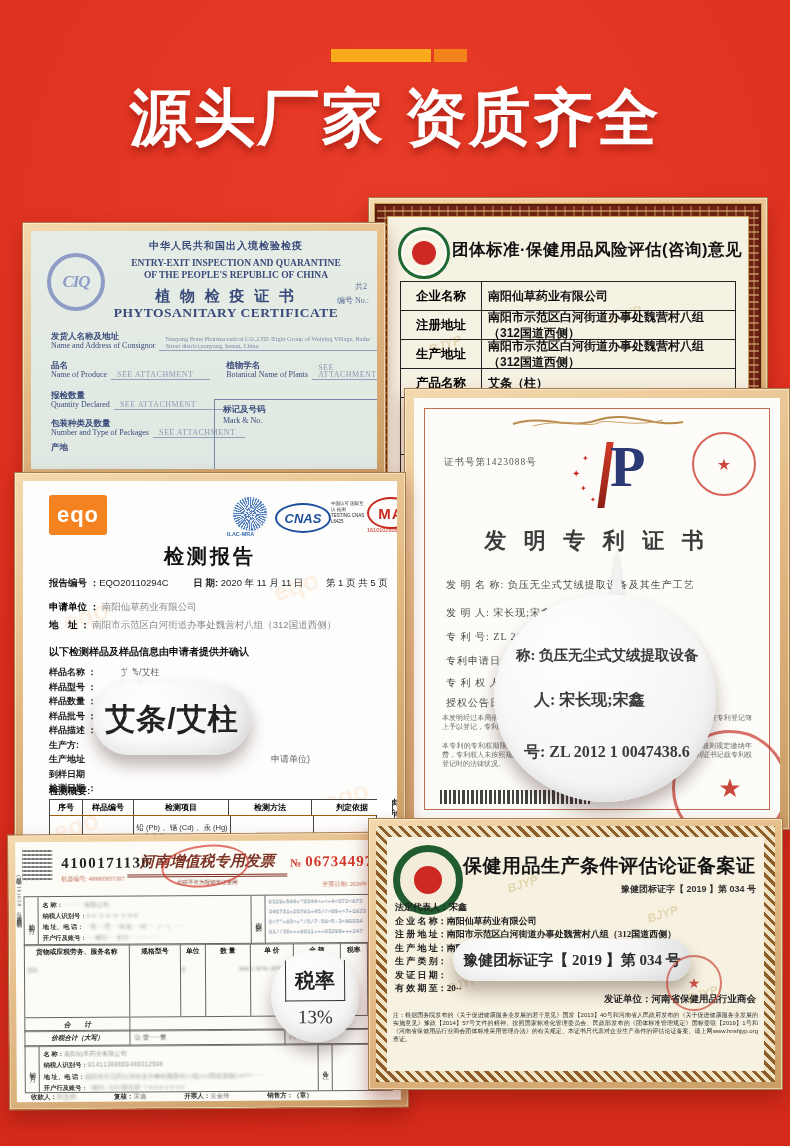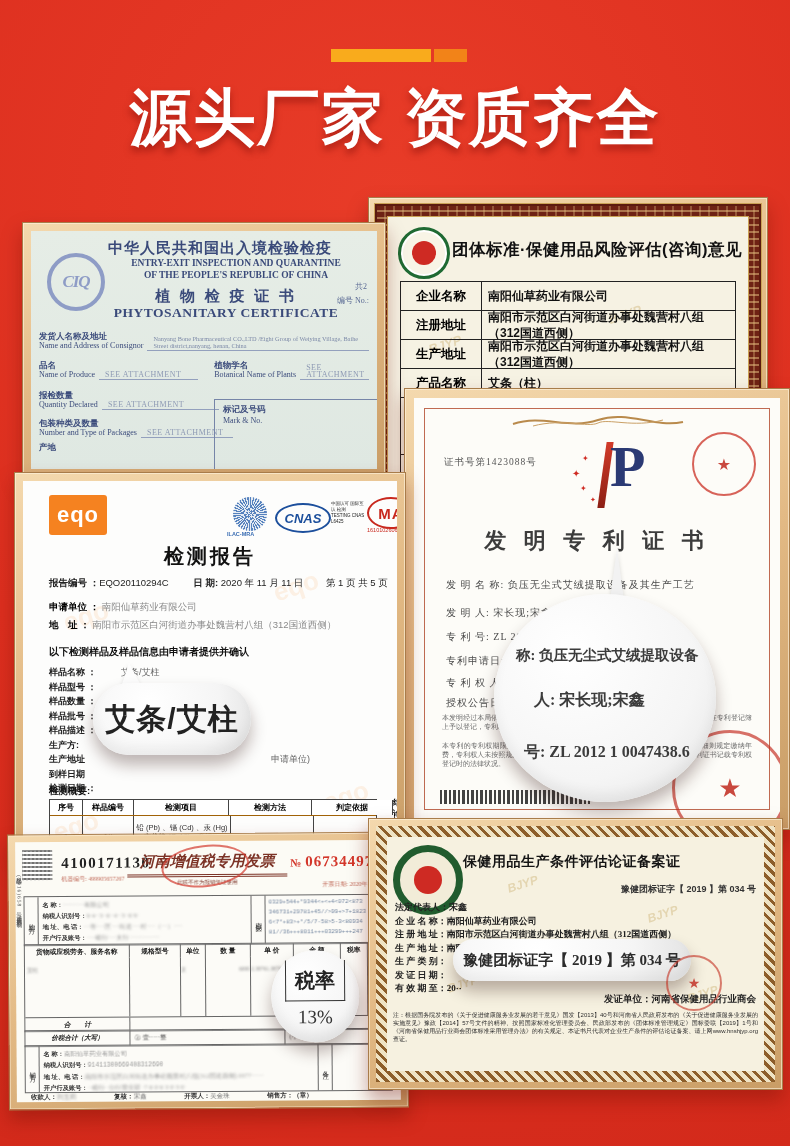--- a/index.html
+++ b/index.html
@@ -121,29 +121,29 @@
     </div>
   </div>
 
   <div class="abs wood" style="left:22px;top:222px;width:364px;height:256px;padding:8px;box-sizing:border-box;z-index:2;">
     <div class="paper phyto-paper serif">
 
       <div class="abs" style="left:16px;top:22px;width:50px;height:50px;border:4px solid #8e9cc6;border-radius:50%;
                   display:flex;align-items:center;justify-content:center;">
         <span style="color:#8e9cc6;font-weight:900;font-style:italic;font-size:17px;letter-spacing:-1px;">CIQ</span>
       </div>
-      <div class="abs" style="left:54px;top:8px;width:270px;text-align:center;font-size:15px;font-weight:bold;letter-spacing:1px;color:#3a4a7a;">中华人民共和国出入境检验检疫</div>
+      <div class="abs" style="left:60px;top:8px;width:270px;text-align:center;font-size:10px;font-weight:bold;letter-spacing:1px;color:#3a4a7a;">中华人民共和国出入境检验检疫</div>
       <div class="abs" style="left:70px;top:27px;width:270px;text-align:center;font-size:9.5px;font-weight:bold;color:#3a4a7a;">ENTRY-EXIT INSPECTION AND QUARANTINE</div>
       <div class="abs" style="left:70px;top:39px;width:270px;text-align:center;font-size:9.5px;font-weight:bold;color:#3a4a7a;">OF THE PEOPLE'S REPUBLIC OF CHINA</div>
       <div class="abs" style="right:10px;top:50px;font-size:8px;color:#5a6a94;">共2</div>
       <div class="abs" style="left:70px;top:56px;width:250px;text-align:center;font-size:15px;font-weight:bold;letter-spacing:3px;color:#3a4a7a;">植 物 检 疫 证 书</div>
       <div class="abs" style="right:8px;top:64px;font-size:8px;color:#5a6a94;">编号 No.:</div>
       <div class="abs" style="left:70px;top:74px;width:250px;text-align:center;font-size:13.5px;font-weight:bold;letter-spacing:.5px;color:#3a4a7a;">PHYTOSANITARY CERTIFICATE</div>
 
-      <div class="abs" style="left:0;top:100px;width:100%;">
+      <div class="abs" style="left:12px;top:100px;width:100%;">
         <div class="prow">
           <div class="plab">
             <div class="c">发货人名称及地址</div>
             <div class="e">Name and Address of Consignor</div>
           </div>
           <div class="pval blur">Nanyang Bone Pharmaceutical CO.,LTD /Eight Group of Weiying Village, Baihe Street district,nanyang, henan, China</div>
         </div>
         <div style="display:flex;">
           <div class="prow" style="flex:0 0 46%;margin-top:6px;">
             <div class="plab">
@@ -451,21 +451,21 @@
     <div class="key">
       <div class="paper" style="background:#f6f1e0;padding:8px;box-sizing:border-box;">
         <span class="wm" style="left:120px;top:40px;font-size:12px;">BJYP</span>
         <span class="wm" style="left:260px;top:70px;font-size:12px;">BJYP</span>
         <span class="wm" style="left:60px;top:140px;font-size:12px;">BJYP</span>
         <span class="wm" style="left:300px;top:150px;font-size:12px;">BJYP</span>
 
         <div class="abs" style="left:6px;top:8px;width:56px;height:56px;border:7px solid #215c2e;border-radius:50%;background:#f2ecd8;display:flex;align-items:center;justify-content:center;">
           <div style="width:28px;height:28px;border-radius:50%;background:#ce2a23;"></div>
         </div>
-        <div class="abs" style="left:76px;top:16px;font-size:14px;font-weight:900;color:#141414;letter-spacing:.5px;">保健用品生产条件评估论证备案证</div>
+        <div class="abs" style="left:76px;top:16px;font-size:19px;font-weight:900;color:#141414;letter-spacing:.5px;">保健用品生产条件评估论证备案证</div>
         <div class="abs" style="right:8px;top:46px;font-size:9px;font-weight:bold;color:#333;">豫健团标证字【 2019 】第 034 号</div>
         <div class="abs" style="left:8px;top:64px;">
           <div class="brrow"><span>法定代表人：</span><span>宋鑫</span></div>
           <div class="brrow"><span>企 业 名 称：</span><span>南阳仙草药业有限公司</span></div>
           <div class="brrow"><span>注 册 地 址：</span><span>南阳市示范区白河街道办事处魏营村八组（312国道西侧）</span></div>
           <div class="brrow"><span>生 产 地 址：</span><span>南阳市示范区白河街道办事处魏营村八组（312国·····）</span></div>
           <div class="brrow"><span>生 产 类 别：</span><span></span></div>
           <div class="brrow"><span>发 证 日 期：</span><span></span></div>
           <div class="brrow"><span>有 效 期 至：</span><span>20··</span></div>
         </div>

